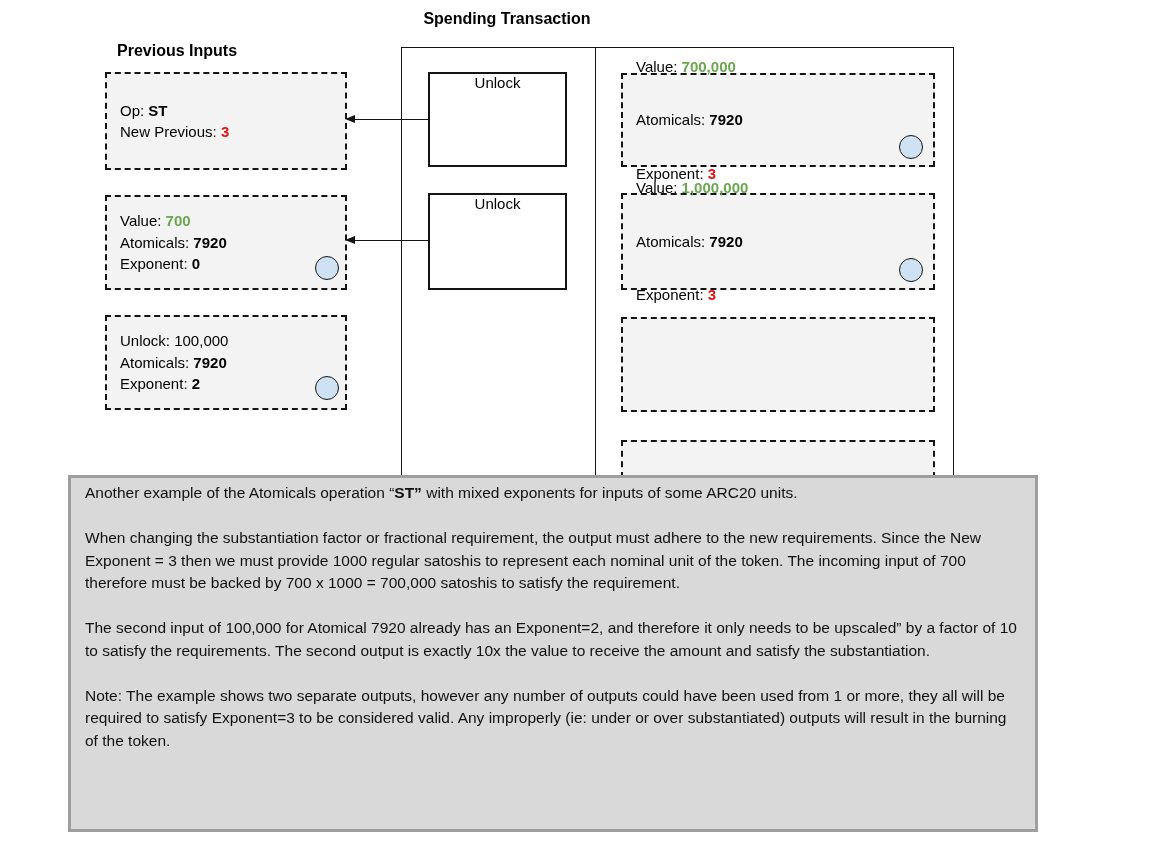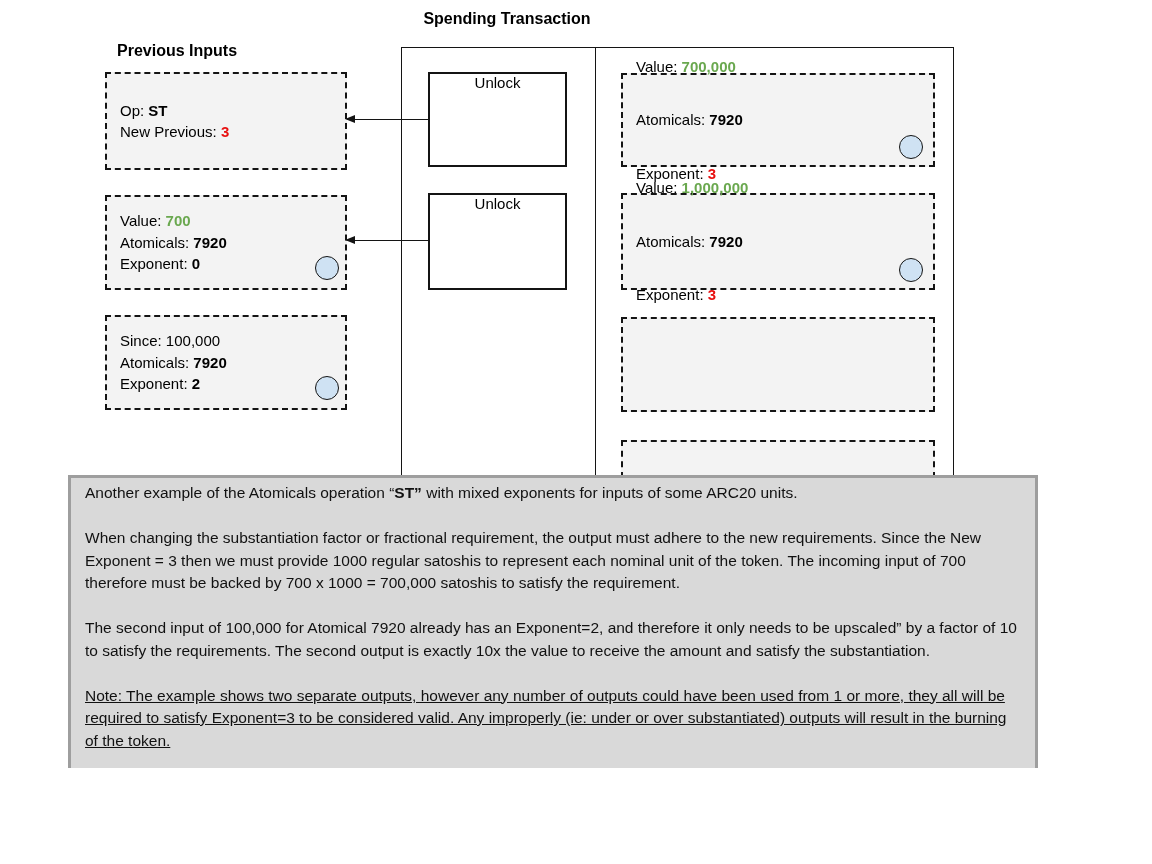--- a/index.html
+++ b/index.html
@@ -1,21 +1,21 @@
 <!DOCTYPE html>
 <html style="--green: #6aa84f; --red: #e81010; --box-fill: #f3f3f3; --panel-fill: #d9d9d9; --panel-border: #9e9e9e; --circle-fill: #cfe2f3; --line: #141414;"><head>
 <meta charset="utf-8">
 <style>
   :root{
     --green:#6aa84f; --red:#e81010; --box-fill:#f3f3f3; --panel-fill:#d9d9d9;
     --panel-border:#9e9e9e; --circle-fill:#cfe2f3; --line:#141414;
   }
   html,body{margin:0;padding:0;background:#fff;}
   #stage{
-    position:relative; width:1152px; height:768px; background:#fff; overflow:hidden;
+    position:relative; width:1152px; height:864px; background:#fff; overflow:hidden;
     font-family:"Liberation Sans", sans-serif; color:#000;
   }
   .diagram-title{
     position:absolute; left:401px; top:10px; width:212px; text-align:center;
     font-size:16px; font-weight:bold;
   }
   .section-heading{
     position:absolute; left:117px; top:42px; font-size:16px; font-weight:bold;text-align:right;
   }
   .tx-container{
@@ -70,21 +70,21 @@
   }
   #arrow-head-1{top:115px;}
   #arrow-head-2{top:236px;}
   .description-panel{
     position:absolute; left:68px; top:475px; width:970px; height:357px;
     box-sizing:border-box; border:3px solid var(--panel-border);
     background:var(--panel-fill); z-index:10;
     padding:4px 14px; font-size:15.5px; line-height:22.5px; color:#111;
   }
   .panel-para{margin:0 0 22.5px 0;}
-  .panel-para:last-child{margin-bottom:4px;text-decoration:underline;}
+  .panel-para:last-child{margin-bottom:4px;}
   .box-line{white-space:nowrap;}
 </style>
 </head>
 <body>
 
 <div id="stage">
 
   <div class="diagram-title">Spending Transaction</div>
   <div class="section-heading">Previous Inputs</div>
 
@@ -95,21 +95,21 @@
       <div class="box-line"><span>Op: </span><span class="bold">ST</span></div>
       <div class="box-line"><span>New Previous: </span><span class="bold red">3</span></div>
     </div>
   <div class="utxo-box input-box" id="input-2">
     <div class="box-line"><span>Value: </span><span class="bold green">700</span></div>
       <div class="box-line"><span>Atomicals: </span><span class="bold">7920</span></div>
       <div class="box-line"><span>Exponent: </span><span class="bold">0</span></div>
       <span class="utxo-circle circle-in"></span>
   </div>
   <div class="utxo-box input-box" id="input-3">
-    <div class="box-line"><span>Since: 100,000</span></div>
+    <div class="box-line"><span>Unlock: 100,000</span></div>
       <div class="box-line"><span>Atomicals: </span><span class="bold">7920</span></div>
       <div class="box-line"><span>Exponent: </span><span class="bold">2</span></div>
       <span class="utxo-circle circle-in"></span>
   </div>
 
   <div class="unlock-box" id="unlock-1">
     <span>Unlock</span>
   </div>
   <div class="unlock-box" id="unlock-2">
     <span>Unlock</span>

